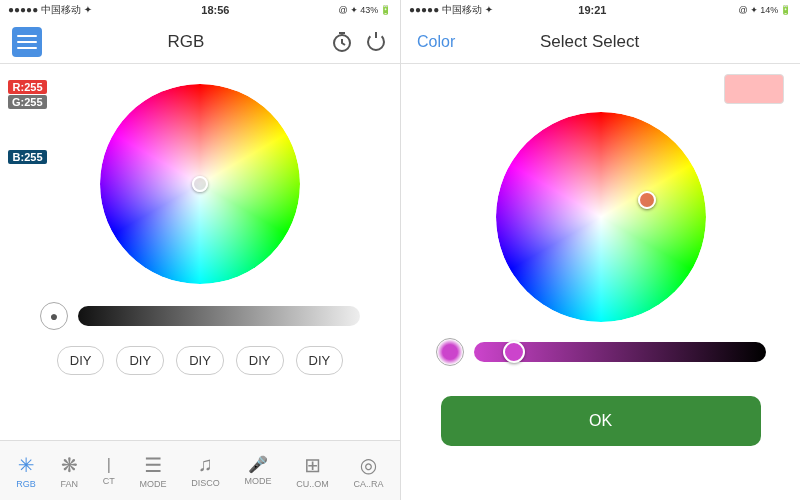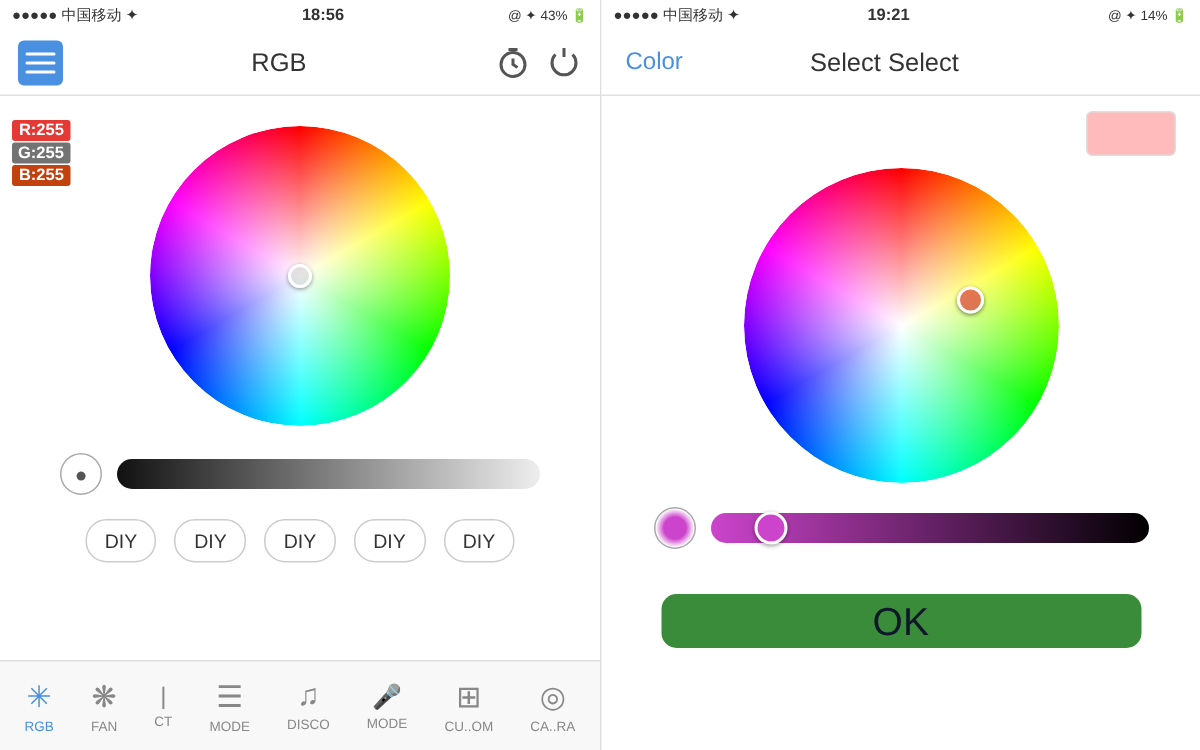--- a/index.html
+++ b/index.html
@@ -88,21 +88,21 @@
     .rgb-label {
       font-size: 11px;
       font-weight: bold;
       color: white;
       padding: 1px 4px;
       border-radius: 2px;
       min-width: 36px;
     }
     .rgb-label.r { background: #e53935; }
     .rgb-label.g { background: #737373; }
-    .rgb-label.b { background: #c2410c; }
+    .rgb-label.b { background: #0c4a6e; margin-top: 40px; }
 
     
     .color-wheel-container {
       margin-top: 20px;
       position: relative;
       width: 200px;
       height: 200px;
     }
     .color-wheel {
       width: 200px;
@@ -325,26 +325,26 @@
       border-radius: 50%;
       background: #cc44cc;
       border: 2px solid white;
       box-shadow: 0 1px 3px rgba(0,0,0,0.4);
     }
 
     
     .ok-btn {
       margin-top: 30px;
       width: 320px;
-      height: 36px;
+      height: 50px;
       background: #3a8c3a;
       border: none;
       border-radius: 10px;
-      color: #0f172a;
-      font-size: 26px;
+      color: #ffffff;
+      font-size: 16px;
       font-weight: 500;
       cursor: pointer;
     }
 
     
     .conic-wheel {
       width: 100%;
       height: 100%;
       border-radius: 50%;
       background: conic-gradient(

